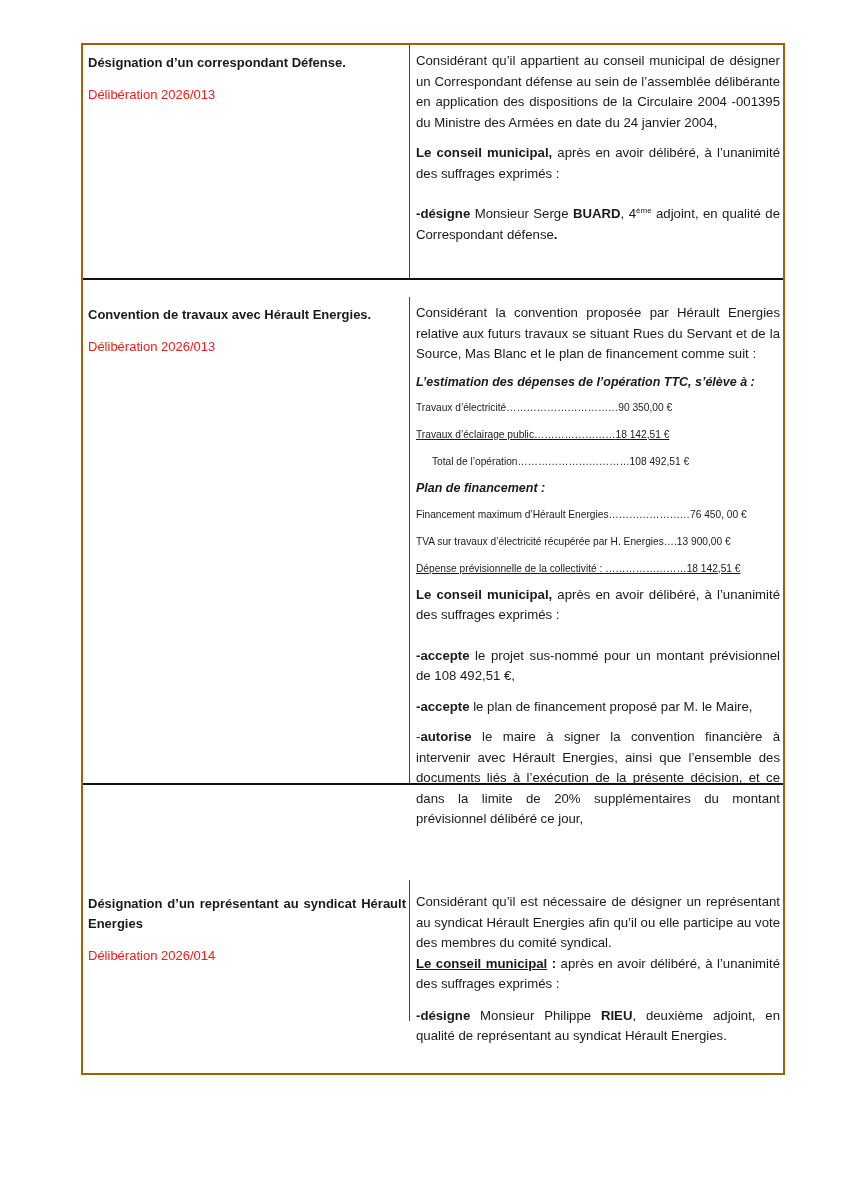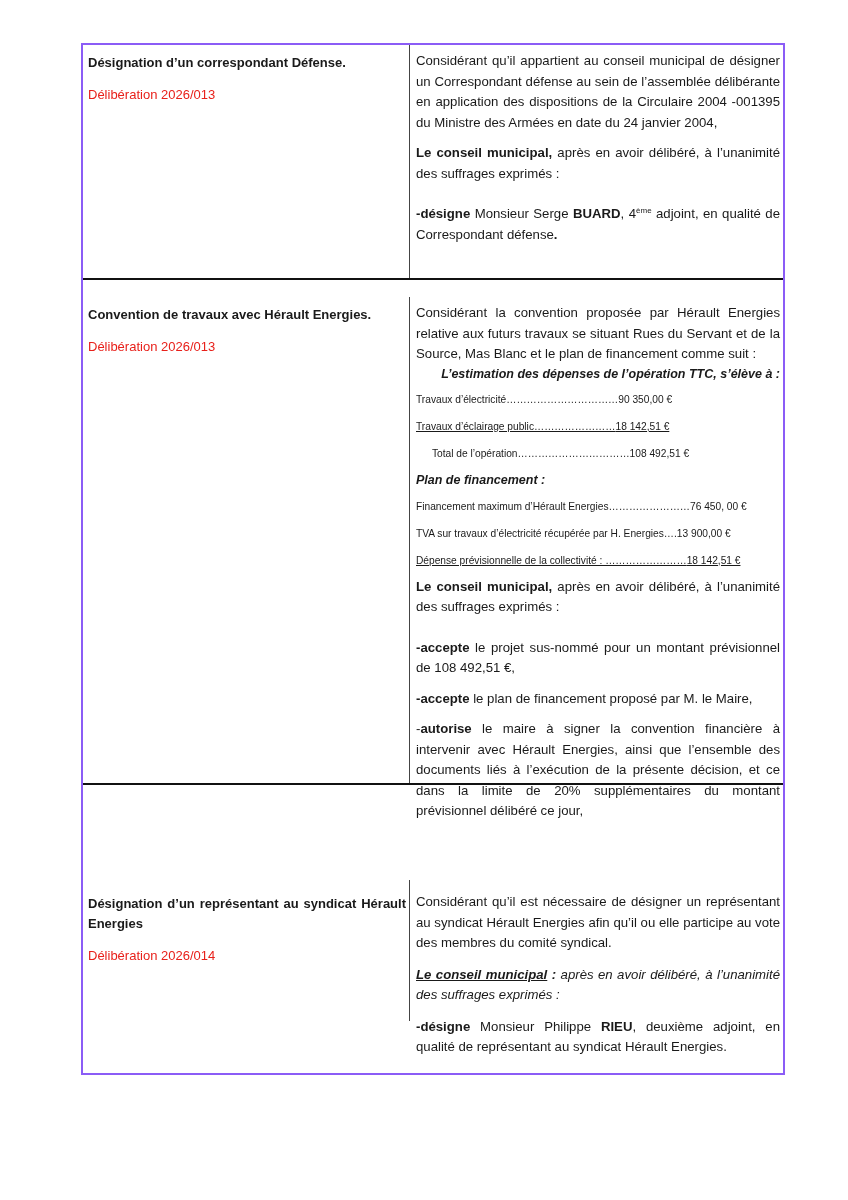--- a/index.html
+++ b/index.html
@@ -4,21 +4,21 @@
 <style>
   html, body { margin: 0; padding: 0; background: #ffffff; }
   body {
     width: 848px; height: 1200px; position: relative; overflow: hidden;
     font-family: "Liberation Sans", "DejaVu Sans", sans-serif;
     color: #1a1a1a;
   }
   .table {
     position: absolute; left: 81px; top: 43px;
     width: 704px; height: 1032px;
-    border: 2px solid #8b5cf6;
+    border: 2px solid #a16207;
     box-sizing: border-box;
     padding-left: 36px;
   }
   .row { position: absolute; left: 0; right: 0; box-sizing: border-box; }
   .row.r1 { top: 0; height: 235px; border-bottom: 2px solid #111; }
   .row.r2 { top: 252px; height: 488px; border-bottom: 2px solid #111; }
   .row.r3 { top: 835px; height: 141px; }
   .vline { position: absolute; top: 0; bottom: 0; left: 326px; width: 1px; background: #444; }
   .left { position: absolute; left: 5px; top: 0; width: 318px; }
   .right { position: absolute; left: 333px; top: 0; width: 364px; }
@@ -55,21 +55,21 @@
   </div>
 
   <div class="row r2">
     <div class="vline"></div>
     <div class="left" style="top:8px;">
       <p class="title">Convention de travaux avec Hérault Energies.</p>
       <p class="delib" style="margin-top:12px;">Délibération 2026/013</p>
     </div>
     <div class="right" style="top:6px;">
       <p class="txt">Considérant la convention proposée par Hérault Energies relative aux futurs travaux se situant Rues du Servant et de la Source, Mas Blanc et le plan de financement comme suit :</p>
-      <p class="it-b" style="text-align:right;">L’estimation des dépenses de l’opération TTC, s’élève à :</p>
+      <p class="it-b" style="margin-top:8px;">L’estimation des dépenses de l’opération TTC, s’élève à :</p>
       <p class="small" style="margin-top:9px;"><span>Travaux d’électricité……………………………</span><span>90 350,00 €</span></p>
       <p class="small u" style="margin-top:11px;"><span>Travaux d’éclairage public……………………</span><span>18 142,51 €</span></p>
       <p class="small" style="margin-top:11px;margin-left:16px;"><span>Total de l’opération……………………………</span><span>108 492,51 €</span></p>
       <p class="it-b" style="margin-top:9px;">Plan de financement :</p>
       <p class="small" style="margin-top:10px;"><span>Financement maximum d’Hérault Energies……………………</span><span>76 450, 00 €</span></p>
       <p class="small" style="margin-top:11px;"><span>TVA sur travaux d’électricité récupérée par H. Energies….</span><span>13 900,00 €</span></p>
       <p class="small" style="margin-top:11px;text-decoration:underline;"><span>Dépense prévisionnelle de la collectivité : ……………………</span><span>18 142,51 €</span></p>
       <p class="txt" style="margin-top:8px;">
         <span class="b">Le conseil municipal,</span><span> après en avoir délibéré, à l’unanimité des suffrages exprimés :</span>
       </p>
@@ -86,21 +86,21 @@
   </div>
 
   <div class="row r3">
     <div class="vline"></div>
     <div class="left" style="top:14px;">
       <p class="title just">Désignation d’un représentant au syndicat Hérault Energies</p>
       <p class="delib" style="margin-top:12px;">Délibération 2026/014</p>
     </div>
     <div class="right" style="top:12px;">
       <p class="txt">Considérant qu’il est nécessaire de désigner un représentant au syndicat Hérault Energies afin qu’il ou elle participe au vote des membres du comité syndical.</p>
-      <p class="txt" style="margin-top:11px;font-style:italic;">
+      <p class="txt" style="">
         <span class="b u">Le conseil municipal</span><span class="b"> :</span><span> après en avoir délibéré, à l’unanimité des suffrages exprimés :</span>
       </p>
       <p class="txt" style="margin-top:11px;">
         <span class="b">-désigne</span><span> Monsieur Philippe </span><span class="b">RIEU</span><span>, deuxième adjoint, en qualité de représentant au syndicat Hérault Energies.</span>
       </p>
     </div>
   </div>
 
 </div>
 

